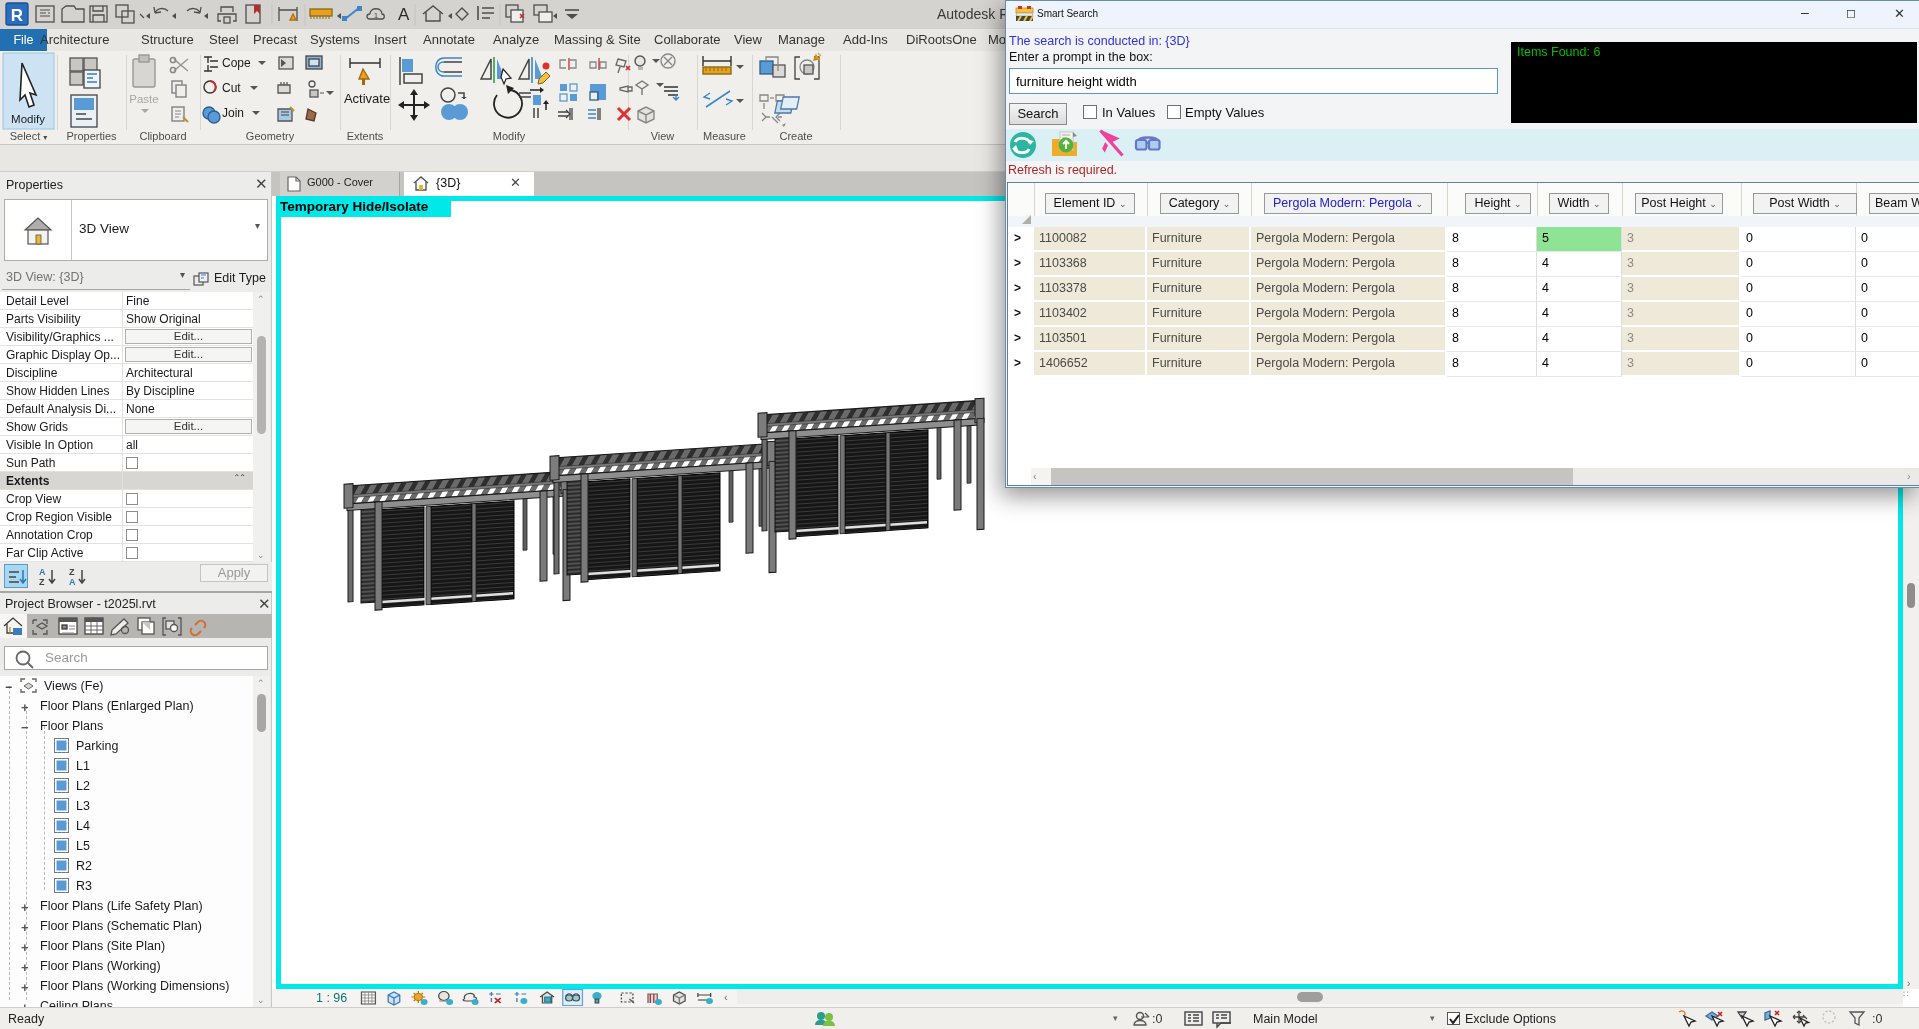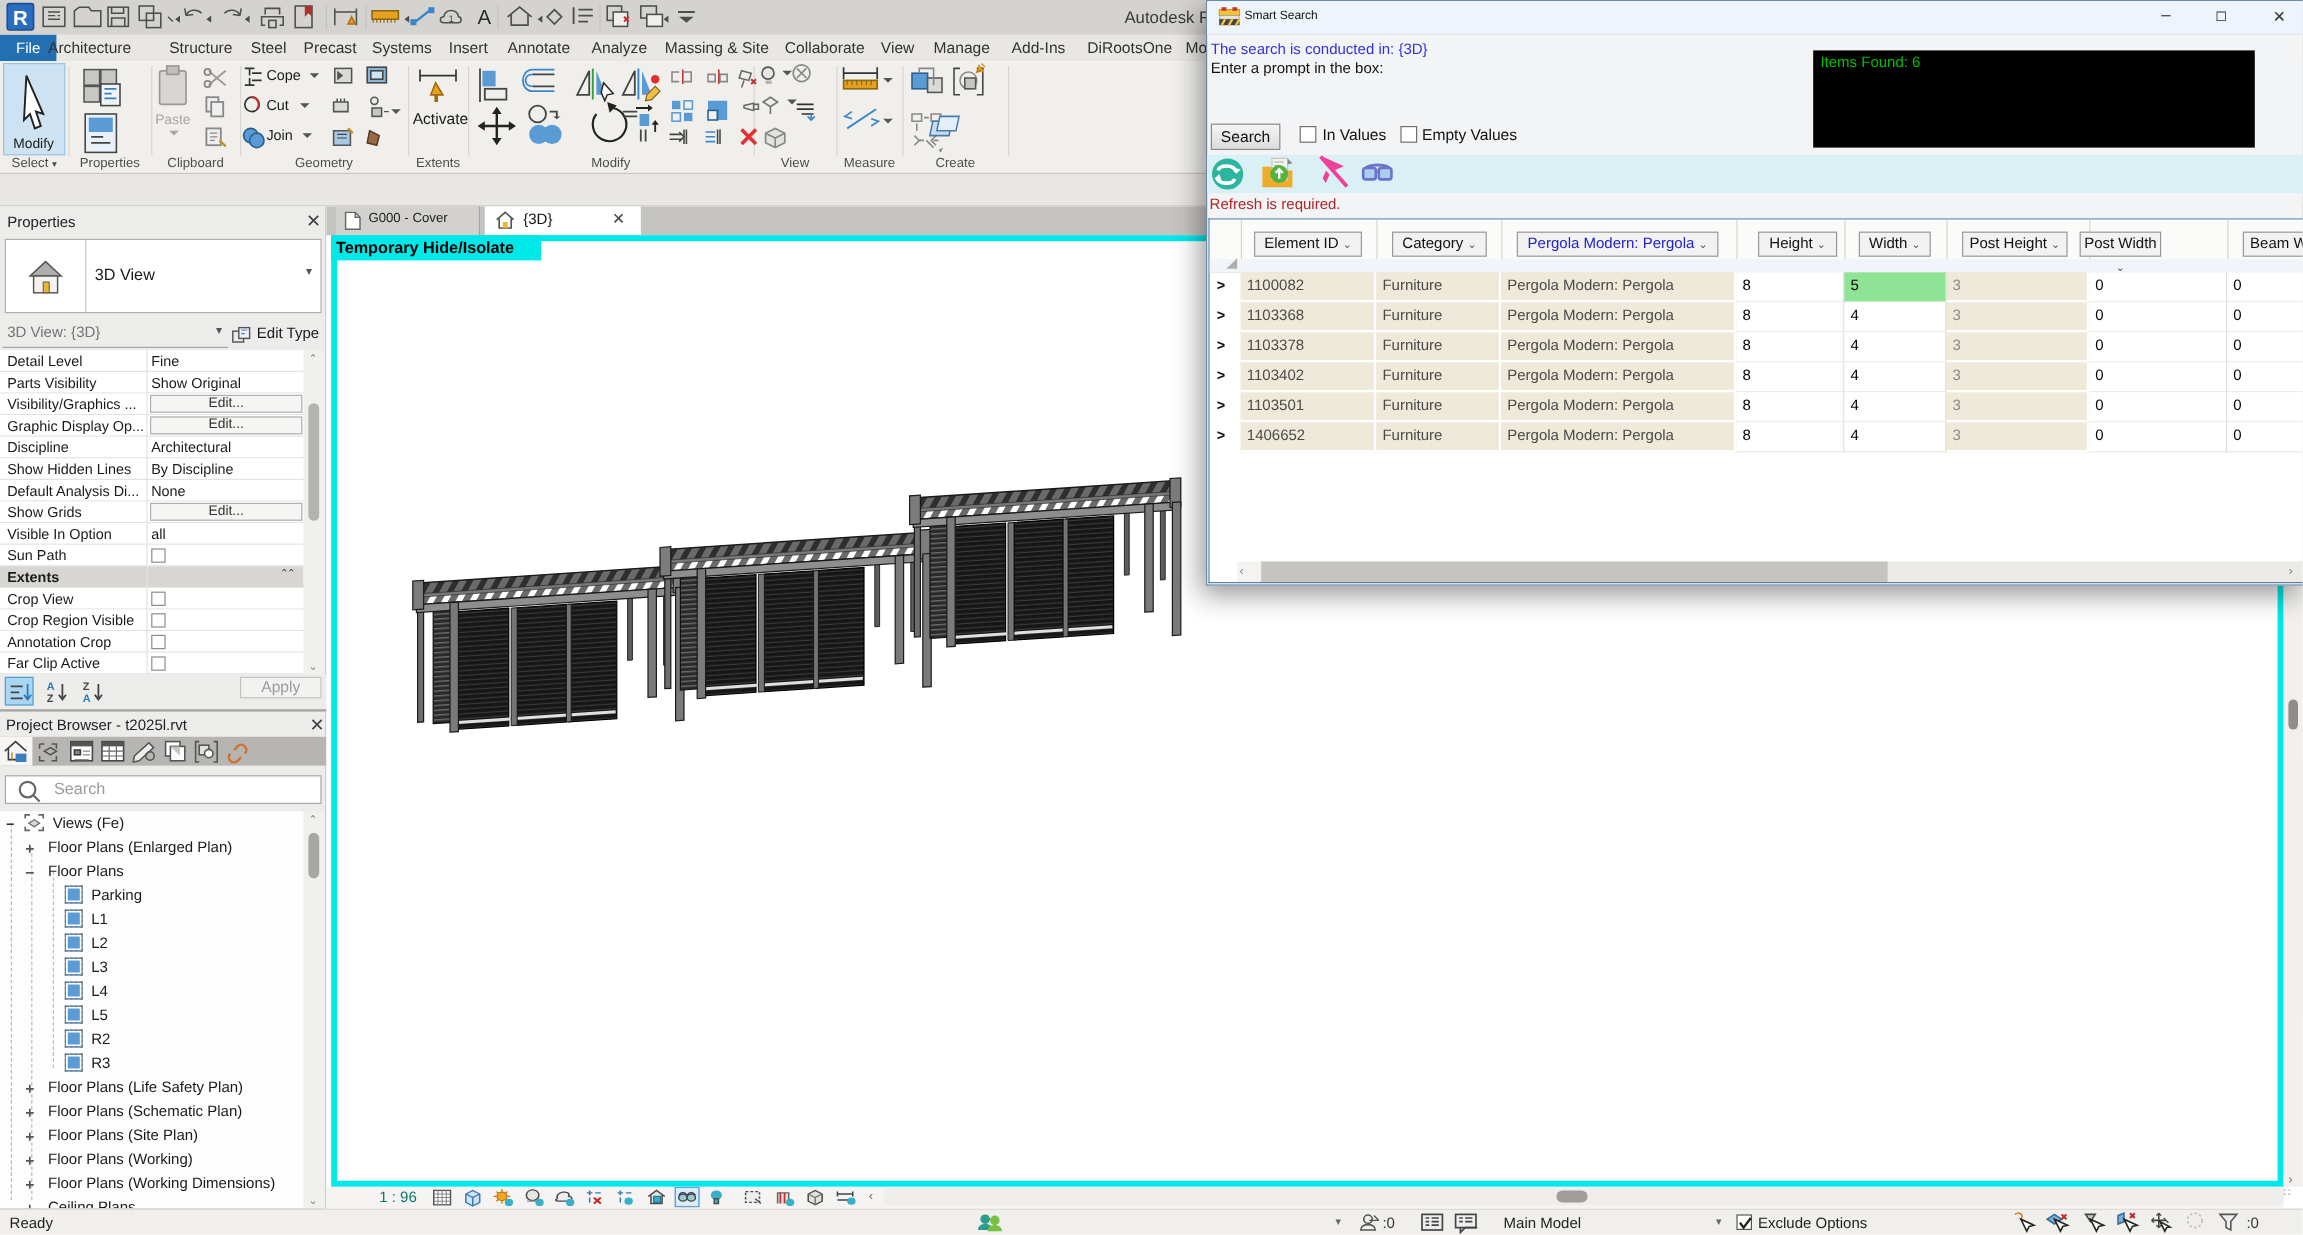--- a/index.html
+++ b/index.html
@@ -810,27 +810,30 @@
   <rect x="3" y="1" width="4" height="3" fill="#c33"></rect>
         <rect x="12" y="1" width="4" height="3" fill="#c33"></rect>
  </svg>
  <span style="position:absolute;left:31px;top:7px;font-size:10px;color:#111">Smart Search</span>
  <span style="position:absolute;left:795px;top:3px;font-size:14px;color:#333">–</span>
  <span style="position:absolute;left:840px;top:5px;font-size:12px;color:#333">◻</span>
  <span style="position:absolute;left:888px;top:5px;font-size:13px;color:#333">✕</span>
 </div>
 <span style="position:absolute;left:3px;top:33px;font-size:12.5px;color:#3232da">The search is conducted in: {3D}</span>
 <span style="position:absolute;left:3px;top:49px;font-size:12.5px;color:#111">Enter a prompt in the box:</span>
+<div style="position:absolute;left:3px;top:67px;width:489px;height:26px;background:#fff;border:1px solid #5a96d0">
+ <span style="position:absolute;left:6px;top:5px;font-size:13px;color:#000">furniture height width</span>
+</div>
 <div style="position:absolute;left:3px;top:102px;width:58px;height:22px;background:linear-gradient(#f4f4f4,#dcdcdc);border:1px solid #8a8a8a;font-size:13px;color:#111;text-align:center;line-height:20px">Search</div>
 <div style="position:absolute;left:77px;top:104px;width:14px;height:14px;background:#fff;border:1px solid #707070"></div>
 <span style="position:absolute;left:96px;top:104px;font-size:13px;color:#111">In Values</span>
 <div style="position:absolute;left:161px;top:104px;width:14px;height:14px;background:#fff;border:1px solid #707070"></div>
 <span style="position:absolute;left:179px;top:104px;font-size:13px;color:#111">Empty Values</span>
 
-<div style="position:absolute;left:505px;top:41px;width:368px;height:81px;background:#000">
+<div style="position:absolute;left:505px;top:41px;width:406px;height:81px;background:#000">
  <span style="position:absolute;left:6px;top:3px;font-size:12.5px;color:#00c000">Items Found: 6</span>
 </div>
 
 <div style="position:absolute;left:0;top:128px;width:914px;height:32px;background:#daf0f4">
  <svg width="160" height="32">
   <g>
    <circle cx="17" cy="16" r="13" fill="#2cb5a0"></circle>
    <path d="M9 13c2-5 13-5 15 1m-1 6c-2 5-13 5-15-1" stroke="#fff" stroke-width="3" fill="none"></path>
    <path d="M24 16l-2-5 6 1z" fill="#fff"></path>
           <path d="M10 16l2 5-6-1z" fill="#fff"></path>
@@ -872,21 +875,21 @@
         <div class="vline" style="left:614px"></div>
         <div class="vline" style="left:733px"></div>
         <div class="vline" style="left:848px"></div>
  <div style="position:absolute;left:14px;top:32px;width:0;height:0;border-left:9px solid transparent;border-bottom:9px solid #b0aeab;z-index:4"></div>
  <div class="hdrbtn" style="left:37px;width:90px">Element ID <span class="chev">⌄</span></div>
  <div class="hdrbtn" style="left:152px;width:79px">Category <span class="chev">⌄</span></div>
  <div class="hdrbtn" style="left:256px;width:168px;color:#2222cc">Pergola Modern: Pergola <span class="chev">⌄</span></div>
  <div class="hdrbtn" style="left:457px;width:66px">Height <span class="chev">⌄</span></div>
  <div class="hdrbtn" style="left:541px;width:60px">Width <span class="chev">⌄</span></div>
  <div class="hdrbtn" style="left:627px;width:88px">Post Height <span class="chev">⌄</span></div>
- <div class="hdrbtn" style="left:725px;width:68px">Post Width <span class="chev">⌄</span></div>
+ <div class="hdrbtn" style="left:745px;width:104px">Post Width <span class="chev">⌄</span></div>
  <div class="hdrbtn" style="left:861px;width:60px">Beam W</div>
  <div style="position:absolute;left:0;top:33px;width:911px;height:11px;background:#f1f4f8"></div>
 
  <div class="trow" style="top:44px">
           <span class="rh">&gt;</span>
           <span class="cell cb" style="left:26px;width:113px">1100082</span>
           <span class="cell cb" style="left:139px;width:104px">Furniture</span>
           <span class="cell cb" style="left:243px;width:196px">Pergola Modern: Pergola</span>
           <span class="cell cw" style="left:439px;width:90px">8</span>
           <span class="cell" style="left:529px;width:85px;background:#8fe394;border-right:1px solid #ddd;border-bottom:1px solid #e8e8e8">5</span>

